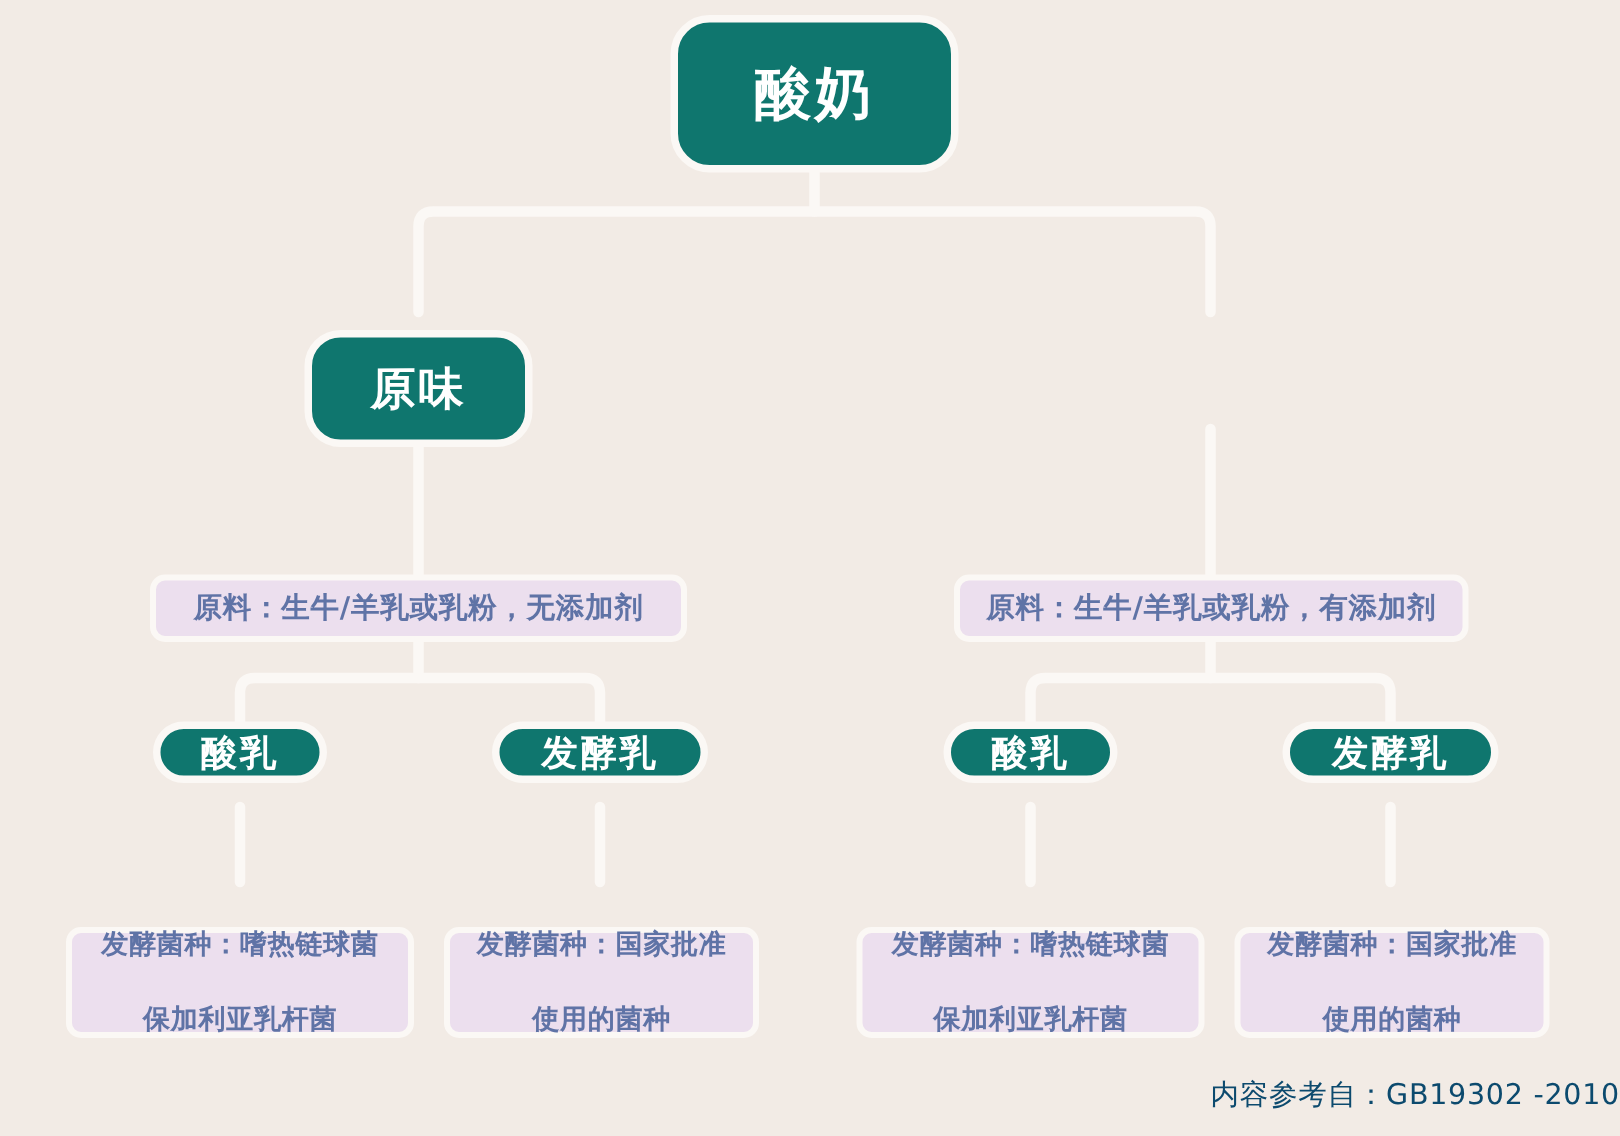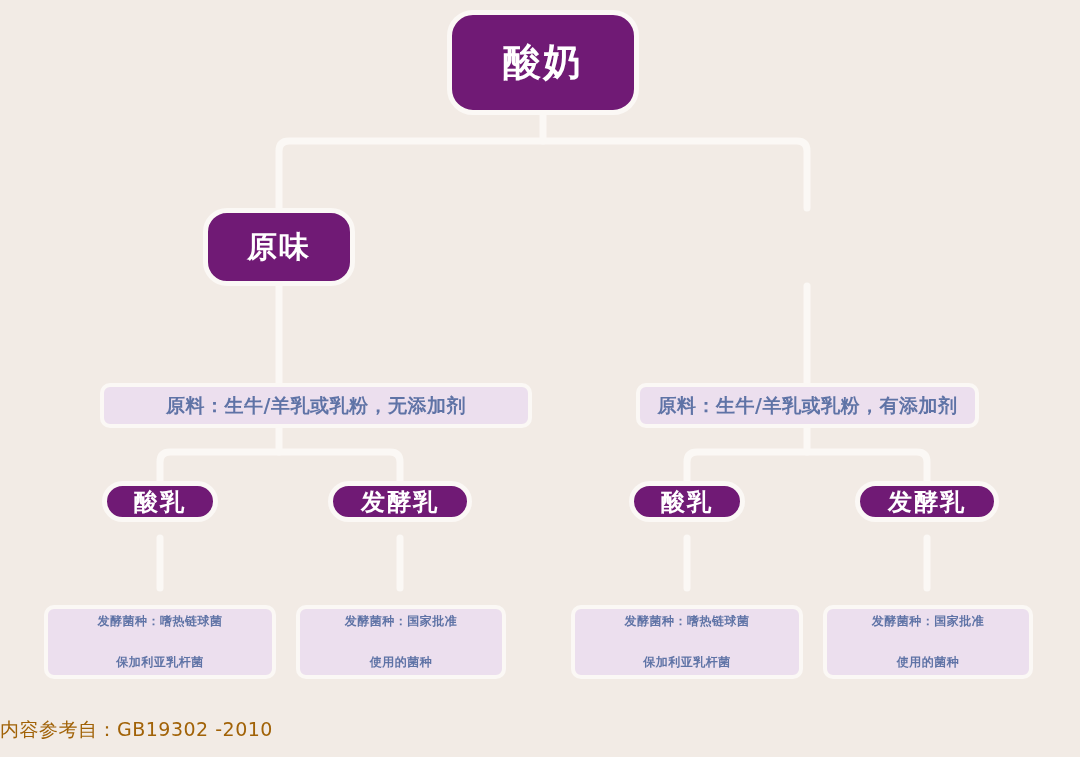--- a/index.html
+++ b/index.html
@@ -24,21 +24,21 @@
     top: 0;
     width: 1080px;
     height: 757px;
     pointer-events: none;
   }
 
   
   .node {
     position: absolute;
     box-sizing: border-box;
-    background: #701a75;
+    background: #0f766e;
     color: #ffffff;
     border: 5px solid #fbf8f5;
     display: flex;
     align-items: center;
     justify-content: center;
     font-weight: bold;
     letter-spacing: 2px;
     text-align: center;
     z-index: 3;
     font-family: Liberation Mono, monospace;
@@ -51,21 +51,21 @@
     border-radius: 26px;
     font-size: 38px;
   }
   .node.lvl2 {
     width: 152px;
     height: 78px;
     top: 208px;
     border-radius: 24px;
     font-size: 30px;
   }
-  .node.lvl2.left  { left: 203px; }
+  .node.lvl2.left  { left: 203px; margin-top: 12px; }
   .node.lvl2.right { left: 731px; }
 
   .node.lvl4 {
     top: 481px;
     height: 41px;
     border-radius: 22px;
     font-size: 24px;
   }
   .node.lvl4.n1 { left: 102px; width: 116px; }
   .node.lvl4.n2 { left: 328px; width: 144px; }
@@ -88,44 +88,44 @@
     align-items: center;
     justify-content: center;
     text-align: center;
     line-height: 1.45;
     z-index: 3;
   }
   .infobox.material {
     top: 383px;
     height: 45px;
   }
-  .infobox.material.left  { left: 100px; width: 432px; }
+  .infobox.material.left  { left: 100px; width: 358px; }
   .infobox.material.right { left: 636px; width: 343px; }
 
   .infobox.leaf {
-    top: 605px;
+    top: 618px;
     height: 74px;
-    font-size: 12px;
+    font-size: 18px;
     gap: 24px;
   }
   .infobox.leaf.l1 { left: 44px;  width: 232px; }
   .infobox.leaf.l2 { left: 296px; width: 210px; }
   .infobox.leaf.l3 { left: 571px; width: 232px; }
   .infobox.leaf.l4 { left: 823px; width: 210px; }
 
   .infobox .line { display: block; white-space: nowrap; }
 
   
   .footer {
     position: absolute;
     left: 0;
     top: 717px;
     width: 1080px;
-    text-align: left;
-    color: #a16207;
+    text-align: right;
+    color: #0c4a6e;
     font-size: 19px;
     letter-spacing: 0.5px;
     z-index: 3;
   }
 </style>
 </head>
 <body>
 
 <div id="stage">
 

